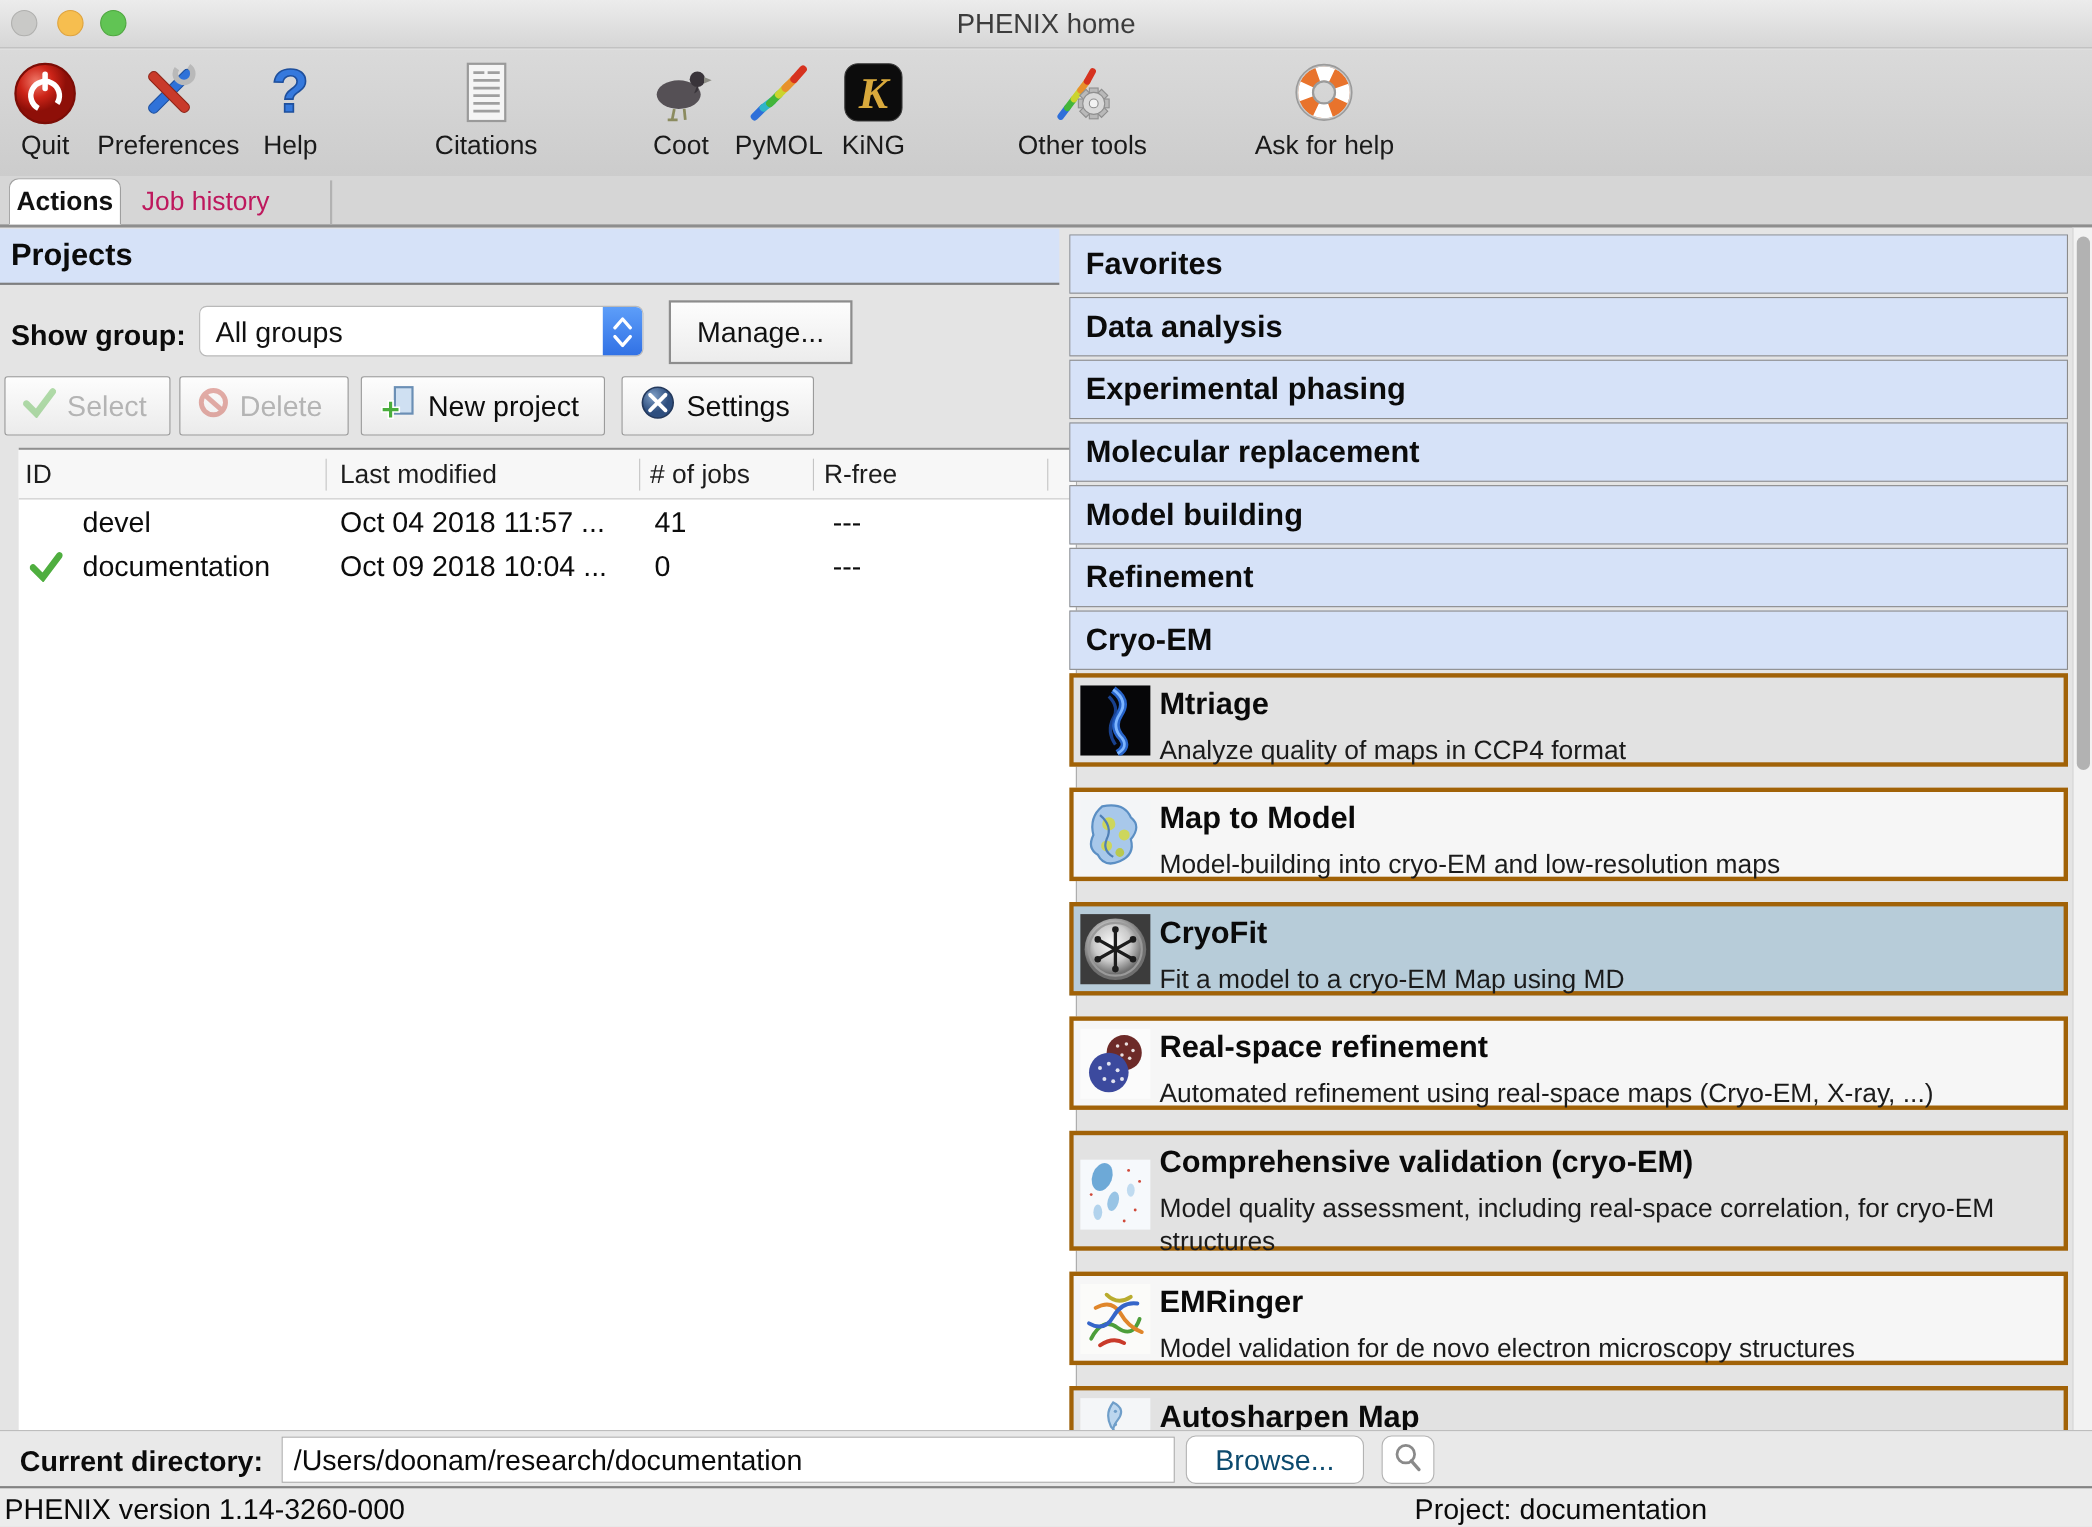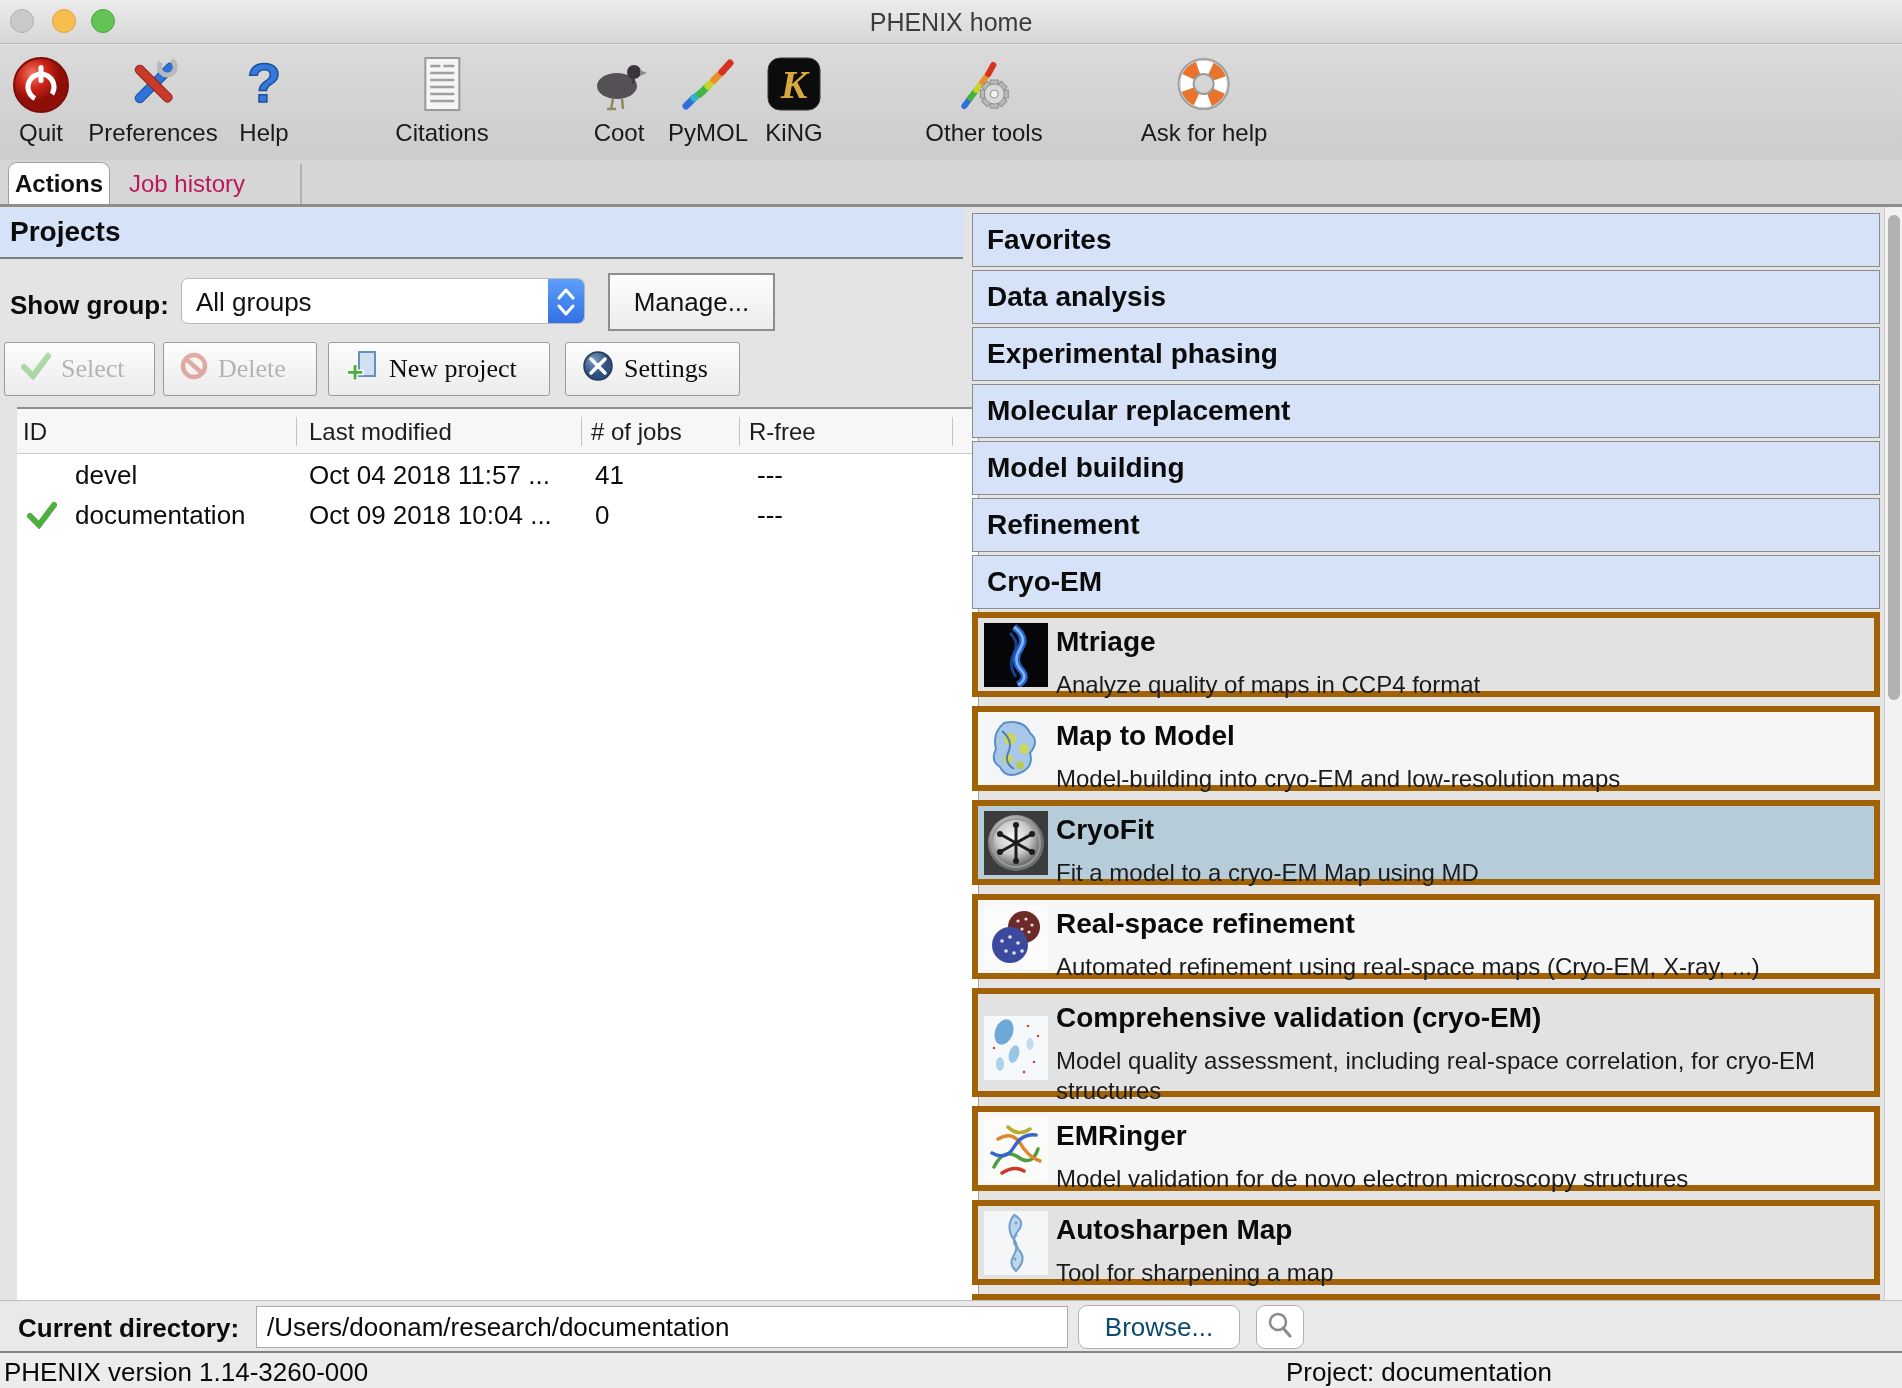--- a/index.html
+++ b/index.html
@@ -47,21 +47,21 @@
   .groups-select .val { position:absolute; left:14px; top:0; height:46px; line-height:46px; font-size:26px; color:#111; }
   .groups-select .stepper { position:absolute; right:0; top:0; width:36px; height:46px;
     background:linear-gradient(#5d9ef9,#2f6fe4); display:flex; flex-direction:column;
     align-items:center; justify-content:center; gap:4px; }
   .manage-btn { position:absolute; left:608px; top:66px; width:167px; height:58px;
     background:linear-gradient(#fdfdfd,#ececec); border:2px solid #8d8d8d; text-align:center;
     line-height:54px; font-size:26px; color:#111; }
 
   .act-btn { position:absolute; top:135px; height:54px; background:linear-gradient(#fdfdfd,#ebebeb);
     border:1px solid #9b9b9b; border-radius:3px; display:flex; align-items:center; padding:0 16px;
-    font-size:26px; gap:10px;font-family:Liberation Serif, serif; }
+    font-size:26px; gap:10px; }
   .act-btn.disabled { color:#b4b4b4; }
   .act-btn.enabled  { color:#0d0d0d; }
   .btn-select { left:4px;   width:151px; }
   .btn-delete { left:163px; width:154px; }
   .btn-new    { left:328px; width:222px; }
   .btn-settings { left:565px; width:175px; }
 
   .ptable { position:absolute; left:17px; top:200px; width:962px; height:893px; background:#ffffff;
     border-top:2px solid #8f8f8f; border-right:1px solid #a5a5a5; }
   .ptable-head { position:absolute; left:0; top:0; width:100%; height:45px; background:#f7f7f7;
@@ -70,21 +70,21 @@
   .colsep { position:absolute; top:8px; width:1px; height:29px; background:#c4c4c4; }
   .prow { position:absolute; left:0; width:100%; height:40px; }
   .prow .cell { position:absolute; top:0; height:40px; line-height:40px; font-size:26px; color:#0c0c0c; white-space:nowrap; }
   .row-check { position:absolute; left:10px; top:6px; }
 
   
   .rpanel { position:absolute; left:972px; top:6px; width:908px; height:1087px; overflow:hidden; }
   .band { position:relative; width:100%; height:54px; background:#d6e2f8; border:1px solid #8b8b8b;
     margin-bottom:3px; }
   .band span { position:absolute; left:14px; top:10px; font-size:28px; font-weight:bold; color:#0b0b0b; }
-  .trow { position:relative; width:100%; height:85px; border:6px solid #a16207; margin-bottom:9px; }
+  .trow { position:relative; width:100%; height:85px; border:4px solid #a16207; margin-bottom:19px; }
   .trow.alt-gray  { background:#e2e2e2; }
   .trow.alt-light { background:#f6f6f6; }
   .trow.selected  { background:#b7ccd9; }
   .trow.tall { height:109px; }
   .trow.clipped { height:60px; }
   .thumb { position:absolute; left:6px; top:50%; transform:translateY(-50%); width:64px; height:64px; }
   .trow.tall .thumb { top:54px; }
   .trow.clipped .thumb { top:34px; }
   .t-title { position:absolute; left:78px; top:8px; font-size:28px; font-weight:bold; color:#0a0a0a; }
   .t-desc  { position:absolute; left:78px; top:52px; font-size:24px; color:#1b1b1b; width:812px; line-height:30px; }

